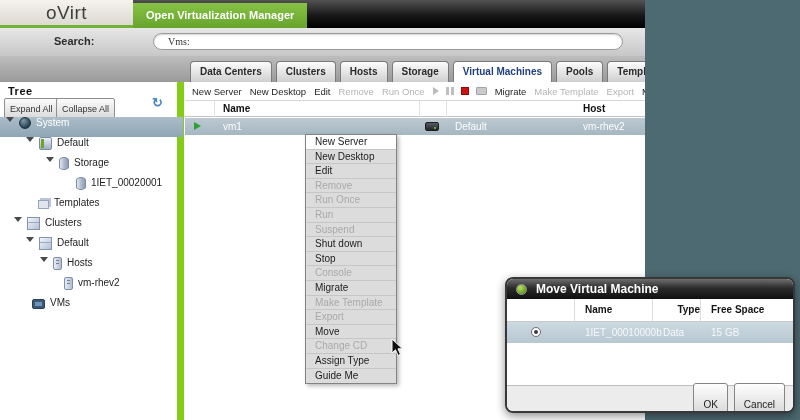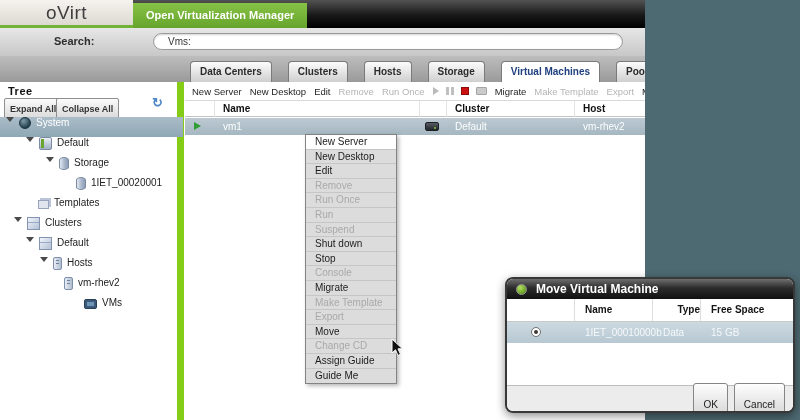--- a/index.html
+++ b/index.html
@@ -18,39 +18,39 @@
   .logo-underline { position:absolute; left:0; top:25px; width:133px; height:3px; background:#72b236; }
   .badge { position:absolute; left:133px; top:3px; height:25px; line-height:25px; padding:0 13px;
            background:linear-gradient(#86c245,#67a42c); color:#fff; font-size:11px; font-weight:bold; }
 
   
   .searchrow { position:absolute; left:0; top:28px; width:646px; height:28px;
                background:linear-gradient(#e7e7e7,#c7c7c7); }
   .search-label { position:absolute; left:54px; top:7px; font-size:11px; font-weight:bold; color:#2d2d2d; }
   .search-input { position:absolute; left:153px; top:5px; width:470px; height:17px; border:1px solid #999;
                   border-radius:9px; padding-left:14px; font-size:10px; color:#333; outline:none;
-                  font-family:Liberation Sans, sans-serif; box-shadow:inset 0 1px 2px rgba(0,0,0,.18); }
+                  font-family:Liberation Serif, serif; box-shadow:inset 0 1px 2px rgba(0,0,0,.18); }
 
   
   .tabbar { position:absolute; left:0; top:56px; width:645px; height:26px;
             background:linear-gradient(#bdbdbd,#9a9a9a); }
-  .tabs { position:absolute; left:190px; bottom:0px; display:flex; gap:16px; align-items:flex-end; }
+  .tabs { position:absolute; left:190px; bottom:0px; display:flex; gap:4px; align-items:flex-end; }
   .tab { height:21px; line-height:20px; padding:0 9px; min-width:46px; text-align:center; font-size:10px;
          font-weight:bold; color:#2b2b2b; background:linear-gradient(#fcfcfc,#cfcfcf);
          border:1px solid #7a7a7a; border-bottom:none; border-radius:4px 4px 0 0; white-space:nowrap; }
   .tab.active { background:#fff; color:#21417e; position:relative; }
   .tab.active::after { content:""; position:absolute; left:50%; bottom:-5px; width:8px; height:8px;
          margin-left:-5px; background:#fff; border-right:1px solid #8d8d8d; border-bottom:1px solid #8d8d8d;
          transform:rotate(45deg); }
 
   
   .tree-panel { position:absolute; left:0; top:82px; width:184px; height:338px; background:#fff;
                 border-right:7px solid #84cc16; }
   .tree-title { position:absolute; left:8px; top:3px; font-size:11px; font-weight:bold; color:#111; letter-spacing:0.5px; }
-  .btn-small { position:absolute; top:16px; height:21px; font-size:9px; font-weight:bold; color:#333;
+  .btn-small { position:absolute; top:16px; height:21px; font-size:9px; font-weight:normal; color:#333;
                background:linear-gradient(#fbfbfb,#dadada); border:1px solid #8f8f8f; border-radius:2px;
                padding:0 5px; font-family:"Liberation Sans",sans-serif; }
   .refresh-icon { position:absolute; right:14px; top:13px; font-size:13px; color:#4d86c6; font-weight:bold; cursor:default; }
   .tree-list { position:absolute; left:0; top:35px; width:183px; }
   .tree-item { height:20px; display:flex; align-items:flex-start; font-size:10px; color:#222; white-space:nowrap; }
   .tree-item.sel { background:linear-gradient(#aabdc8,#8fa7b4); color:#fff; }
   .exp { width:0; height:0; border-left:4px solid transparent; border-right:4px solid transparent;
          border-top:5px solid #4a4a4a; margin-right:5px; flex:none; }
   .ti { width:13px; height:13px; margin-right:5px; flex:none; position:relative; }
   .ti-system { width:12px; height:12px; border-radius:50%;
@@ -212,21 +212,21 @@
       </div>
       <div class="tree-item" style="padding-left:40px">
         <span class="exp"></span>
         <span class="ti ti-host"></span>
         <span>Hosts</span>
       </div>
       <div class="tree-item" style="padding-left:64px">
         <span class="ti ti-host"></span>
         <span>vm-rhev2</span>
       </div>
-      <div class="tree-item" style="padding-left:84px">
+      <div class="tree-item" style="padding-left:32px">
         <span class="ti ti-vms"></span>
         <span>VMs</span>
       </div>
     </div>
   </div>
 
   <div class="content">
     <div class="toolbar">
       <span class="tb">New Server</span>
       <span class="tb">New Desktop</span>
@@ -245,21 +245,20 @@
       <span class="tb">Migrate</span>
       <span class="tb dis">Make Template</span>
       <span class="tb dis">Export</span>
       <span class="tb">Move</span>
     </div>
 
     <div class="grid-header">
       <span class="gh gh-status"></span>
       <span class="gh gh-name">Name</span>
       <span class="gh gh-vicon"></span>
-      <span class="gh gh-cluster">Cluster</span>
       <span class="gh gh-host">Host</span>
     </div>
 
     <div class="grid-row">
       <span class="status-up"></span>
       <span class="gc gc-name">vm1</span>
       <span class="icon-laptop"></span>
       <span class="gc gc-cluster">Default</span>
       <span class="gc gc-host">vm-rhev2</span>
     </div>
@@ -276,21 +275,21 @@
   <div class="menu-item dis">Run</div>
   <div class="menu-item dis">Suspend</div>
   <div class="menu-item">Shut down</div>
   <div class="menu-item">Stop</div>
   <div class="menu-item dis">Console</div>
   <div class="menu-item">Migrate</div>
   <div class="menu-item dis">Make Template</div>
   <div class="menu-item dis">Export</div>
   <div class="menu-item">Move</div>
   <div class="menu-item dis">Change CD</div>
-  <div class="menu-item">Assign Guide</div>
+  <div class="menu-item">Assign Type</div>
   <div class="menu-item">Guide Me</div>
 </div>
 
 <svg class="cursor" width="13" height="19" viewBox="0 0 13 19">
   <polygon points="1,1 1,15 4.5,11.8 7,17.5 9.5,16.3 7,10.8 11.5,10.8" fill="#111" stroke="#fff" stroke-width="1"></polygon>
 </svg>
 
 <div class="dialog">
   <div class="dialog-header">
     <span class="dialog-dot"></span>

